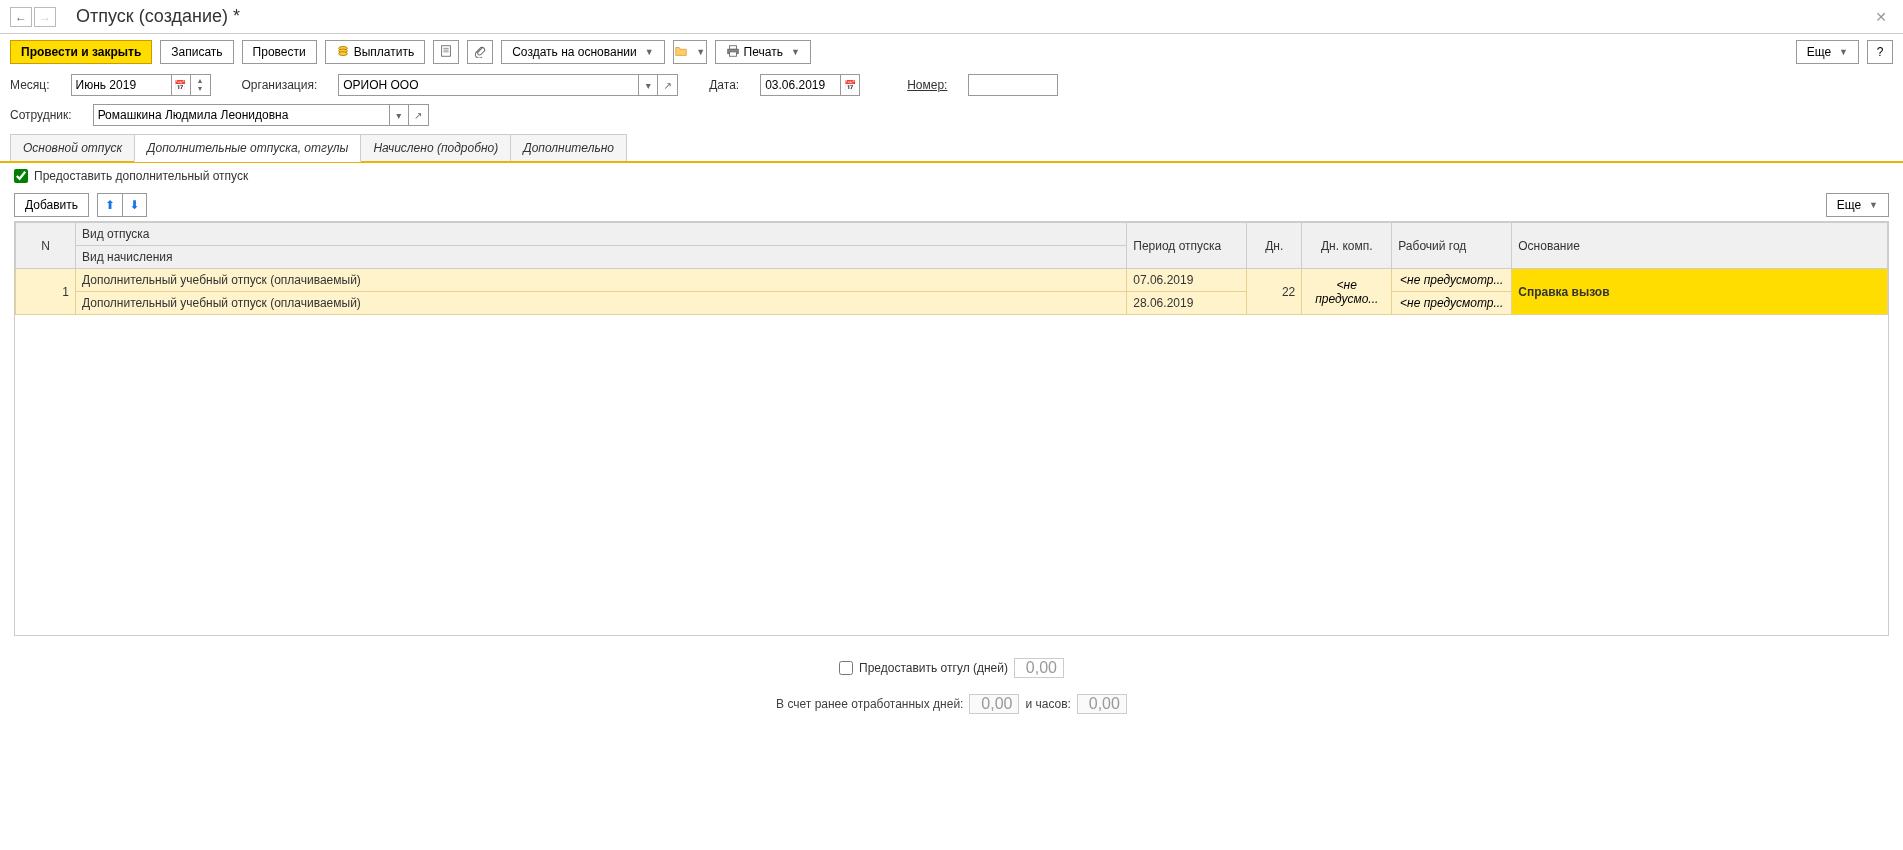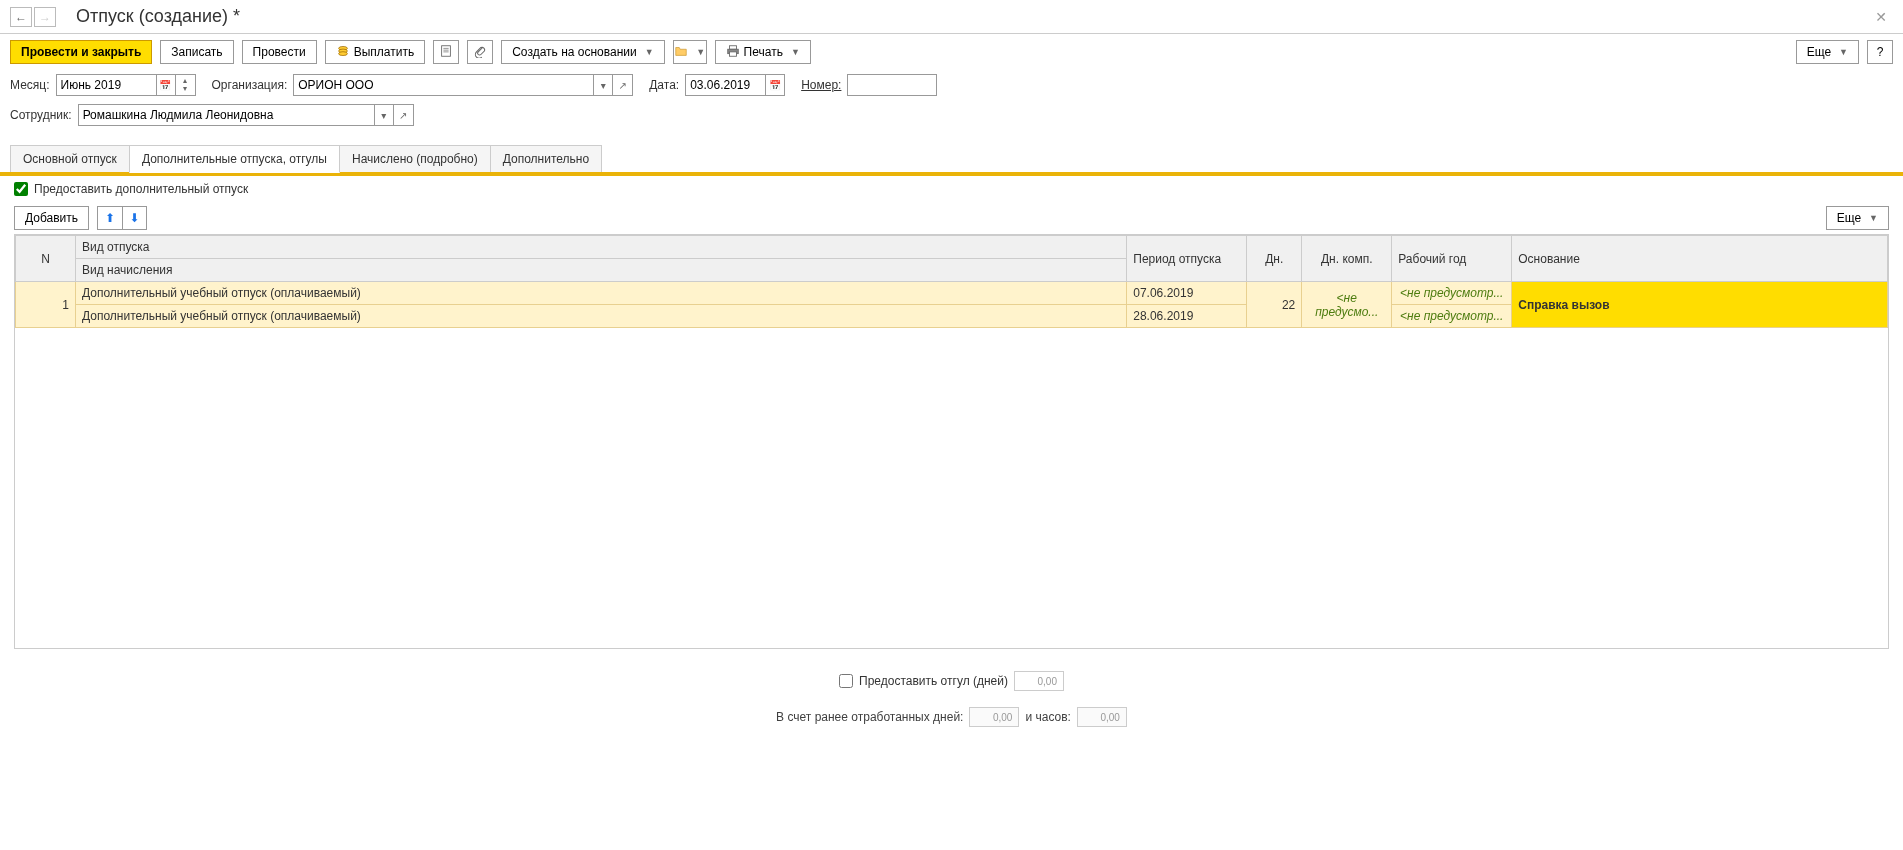--- a/index.html
+++ b/index.html
@@ -11,29 +11,29 @@
     .page-title { font-size: 18px; color: #333; }
     .close-x { margin-left: auto; font-size: 14px; color: #999; cursor: pointer; padding: 0 6px; }
     
     .toolbar { display: flex; align-items: flex-start; padding: 6px 10px; gap: 8px; }
     .btn { border: 1px solid #999; background: #fff; padding: 4px 10px; font-size: 12px; cursor: pointer; height: 24px; display: inline-flex; align-items: center; gap: 4px; }
     .btn-primary { background: #ffdd00; border-color: #cc9900; font-weight: bold; }
     .btn-icon { width: 26px; padding: 4px; justify-content: center; }
     .dropdown-caret { margin-left: 4px; color: #666; font-size: 9px; }
     .spacer { flex: 1; }
     
-    .form-row { display: flex; align-items: center; padding: 4px 10px; gap: 6px; }
+    .form-row { display: flex; align-items: center; padding: 4px 10px; gap: 21px; }
     .form-label { font-size: 12px; color: #333; }
     .text-input { border: 1px solid #999; padding: 2px 4px; font-size: 12px; height: 22px; background: #fff; }
     .input-group { display: flex; }
     .input-group .text-input { border-right: none; }
     .input-btn { width: 20px; height: 22px; border: 1px solid #999; background: #fff; cursor: pointer; display: flex; align-items: center; justify-content: center; font-size: 10px; color: #666; }
     .input-btn + .input-btn { border-left: none; }
     
-    .tabs { display: flex; border-bottom: 4px solid #eab308; padding: 0 10px; margin-top: 15px; }
+    .tabs { display: flex; border-bottom: 2px solid #eab308; padding: 0 10px; margin-top: 4px; font-style: italic; }
     .tab { padding: 6px 12px; border: 1px solid #ccc; border-bottom: none; background: #f5f5f5; font-size: 12px; cursor: pointer; margin-right: -1px; position: relative; }
     .tab.active { background: #fff; z-index: 1; border-bottom: 1px solid #fff; margin-bottom: -1px; }
     
     .checkbox-row { display: flex; align-items: center; padding: 6px 14px; gap: 6px; }
     .checkbox { width: 14px; height: 14px; accent-color: green; }
     
     .table-toolbar { display: flex; align-items: center; padding: 4px 14px; gap: 8px; }
     .move-btns { display: flex; border: 1px solid #999; }
     .move-btn { width: 24px; height: 22px; border: none; background: #fff; cursor: pointer; display: flex; align-items: center; justify-content: center; color: #1a73e8; font-size: 12px; }
     .move-btn + .move-btn { border-left: 1px solid #999; }
@@ -45,25 +45,25 @@
     .col-n { width: 60px; text-align: right; }
     .col-period { width: 120px; }
     .col-days { width: 55px; text-align: right; }
     .col-comp { width: 90px; text-align: center; }
     .col-year { width: 120px; }
     .col-basis { width: auto; }
     
     tr.row1 td { background: #fff3cc; }
     tr.row2 td { background: #fff3cc; }
     .selected-cell { background: #ffdd00 !important; font-weight: bold; }
-    .placeholder-text { color: #4d7c0f; font-style: italic; text-align: center; }
+    .placeholder-text { color: #000000; font-style: italic; text-align: center; }
     
     .footer { padding: 6px 14px; }
     .footer-row { display: flex; align-items: center; gap: 6px; margin-top: 16px; justify-content: center; }
-    .num-input { border: 1px solid #ccc; padding: 2px 6px; width: 50px; text-align: right; font-size: 10px; height: 20px; color: #999; }
+    .num-input { border: 1px solid #ccc; padding: 2px 6px; width: 50px; text-align: right; font-size: 16px; height: 20px; color: #999; }
     .disabled-label { color: #404040; }
     
     .icon-svg { width: 14px; height: 14px; }
   </style>
 </head>
 <body>
 
 <div class="header-bar">
   <div class="nav-buttons">
     <button class="nav-btn">←</button>
@@ -146,21 +146,21 @@
   <div class="input-group">
     <input class="text-input" style="width: 300px;" value="ОРИОН ООО">
     <button class="input-btn">▾</button>
     <button class="input-btn">↗</button>
   </div>
   <span class="form-label" style="margin-left:10px;">Дата:</span>
   <div class="input-group">
     <input class="text-input" style="width: 80px;" value="03.06.2019">
     <button class="input-btn">📅</button>
   </div>
-  <span class="form-label" style="margin-left:10px;text-decoration:underline;">Номер:</span>
+  <span class="form-label" style="margin-left:26px;text-decoration:underline;">Номер:</span>
   <input class="text-input" style="width: 90px;" value="">
 </div>
 
 <div class="form-row">
   <span class="form-label">Сотрудник:</span>
   <div class="input-group">
     <input class="text-input" style="width: 296px;" value="Ромашкина Людмила Леонидовна">
     <button class="input-btn">▾</button>
     <button class="input-btn">↗</button>
   </div>

